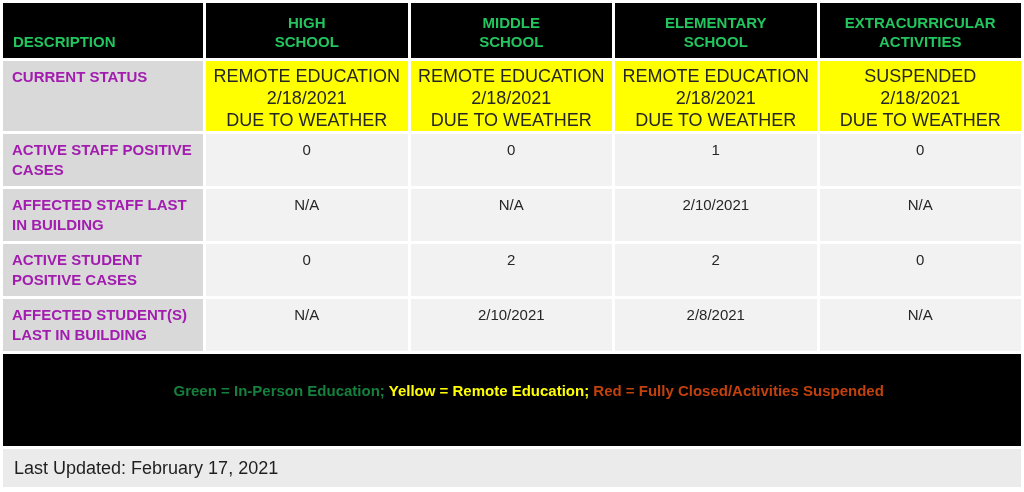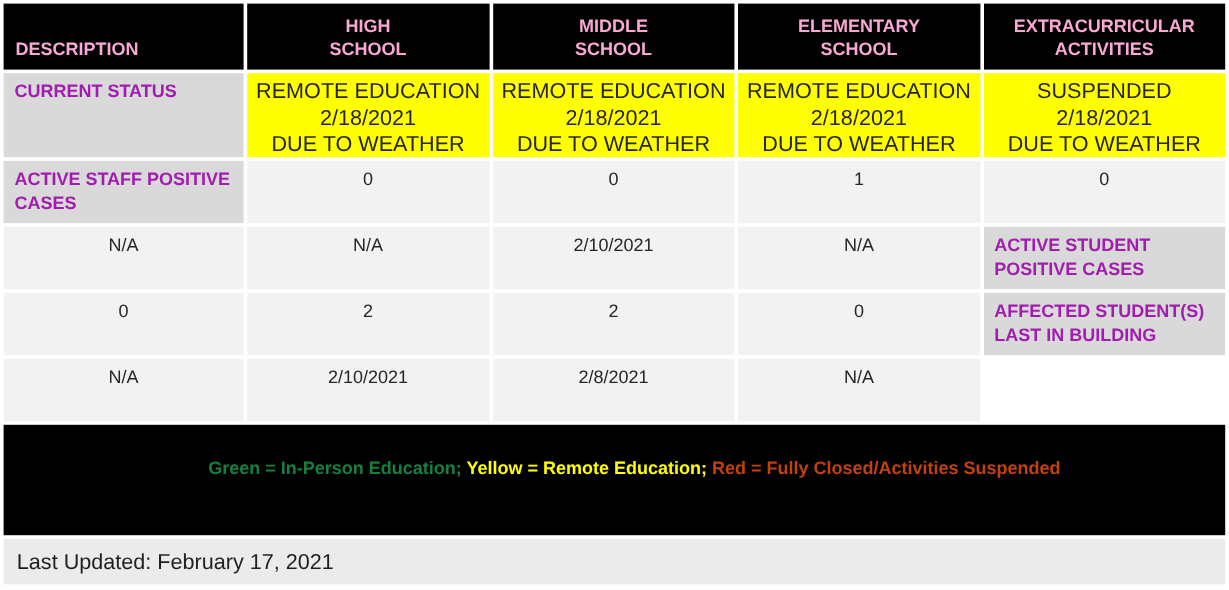--- a/index.html
+++ b/index.html
@@ -9,21 +9,21 @@
   }
   .grid {
     display:grid; box-sizing:border-box;
     grid-template-columns:200px 1fr 1fr 1fr 1fr;
     grid-template-rows:55px 70px 52px 52px 52px 52px 92px 38px;
     gap:3px; padding:3px; width:1024px; height:492px;
   }
   .cell { box-sizing:border-box; overflow:hidden; }
   
   .hcell {
-    background:#000000; color:#f9a8d4; font-weight:bold; font-size:15px;
+    background:#000000; color:#22c55e; font-weight:bold; font-size:15px;
     display:flex; flex-direction:column; justify-content:flex-end;
     align-items:center; text-align:center; padding-bottom:7px; line-height:19px;
   }
   .hcell.desc { align-items:flex-start; text-align:left; padding-left:10px; }
   
   .lcell {
     background:#d9d9d9; color:#a21caf; font-weight:bold; font-size:15px;
     padding:6px 6px 0 9px; line-height:20px;
   }
   
@@ -99,20 +99,21 @@
       <div>2/18/2021</div>
       <div>DUE TO WEATHER</div>
     </div>
 
     <div class="cell lcell">ACTIVE STAFF POSITIVE CASES</div>
     <div class="cell vcell">0</div>
     <div class="cell vcell">0</div>
     <div class="cell vcell">1</div>
     <div class="cell vcell">0</div>
 
+    <div class="cell lcell">AFFECTED STAFF LAST IN BUILDING</div>
     <div class="cell vcell">N/A</div>
     <div class="cell vcell">N/A</div>
     <div class="cell vcell">2/10/2021</div>
     <div class="cell vcell">N/A</div>
 
     <div class="cell lcell">ACTIVE STUDENT POSITIVE CASES</div>
     <div class="cell vcell">0</div>
     <div class="cell vcell">2</div>
     <div class="cell vcell">2</div>
     <div class="cell vcell">0</div>

